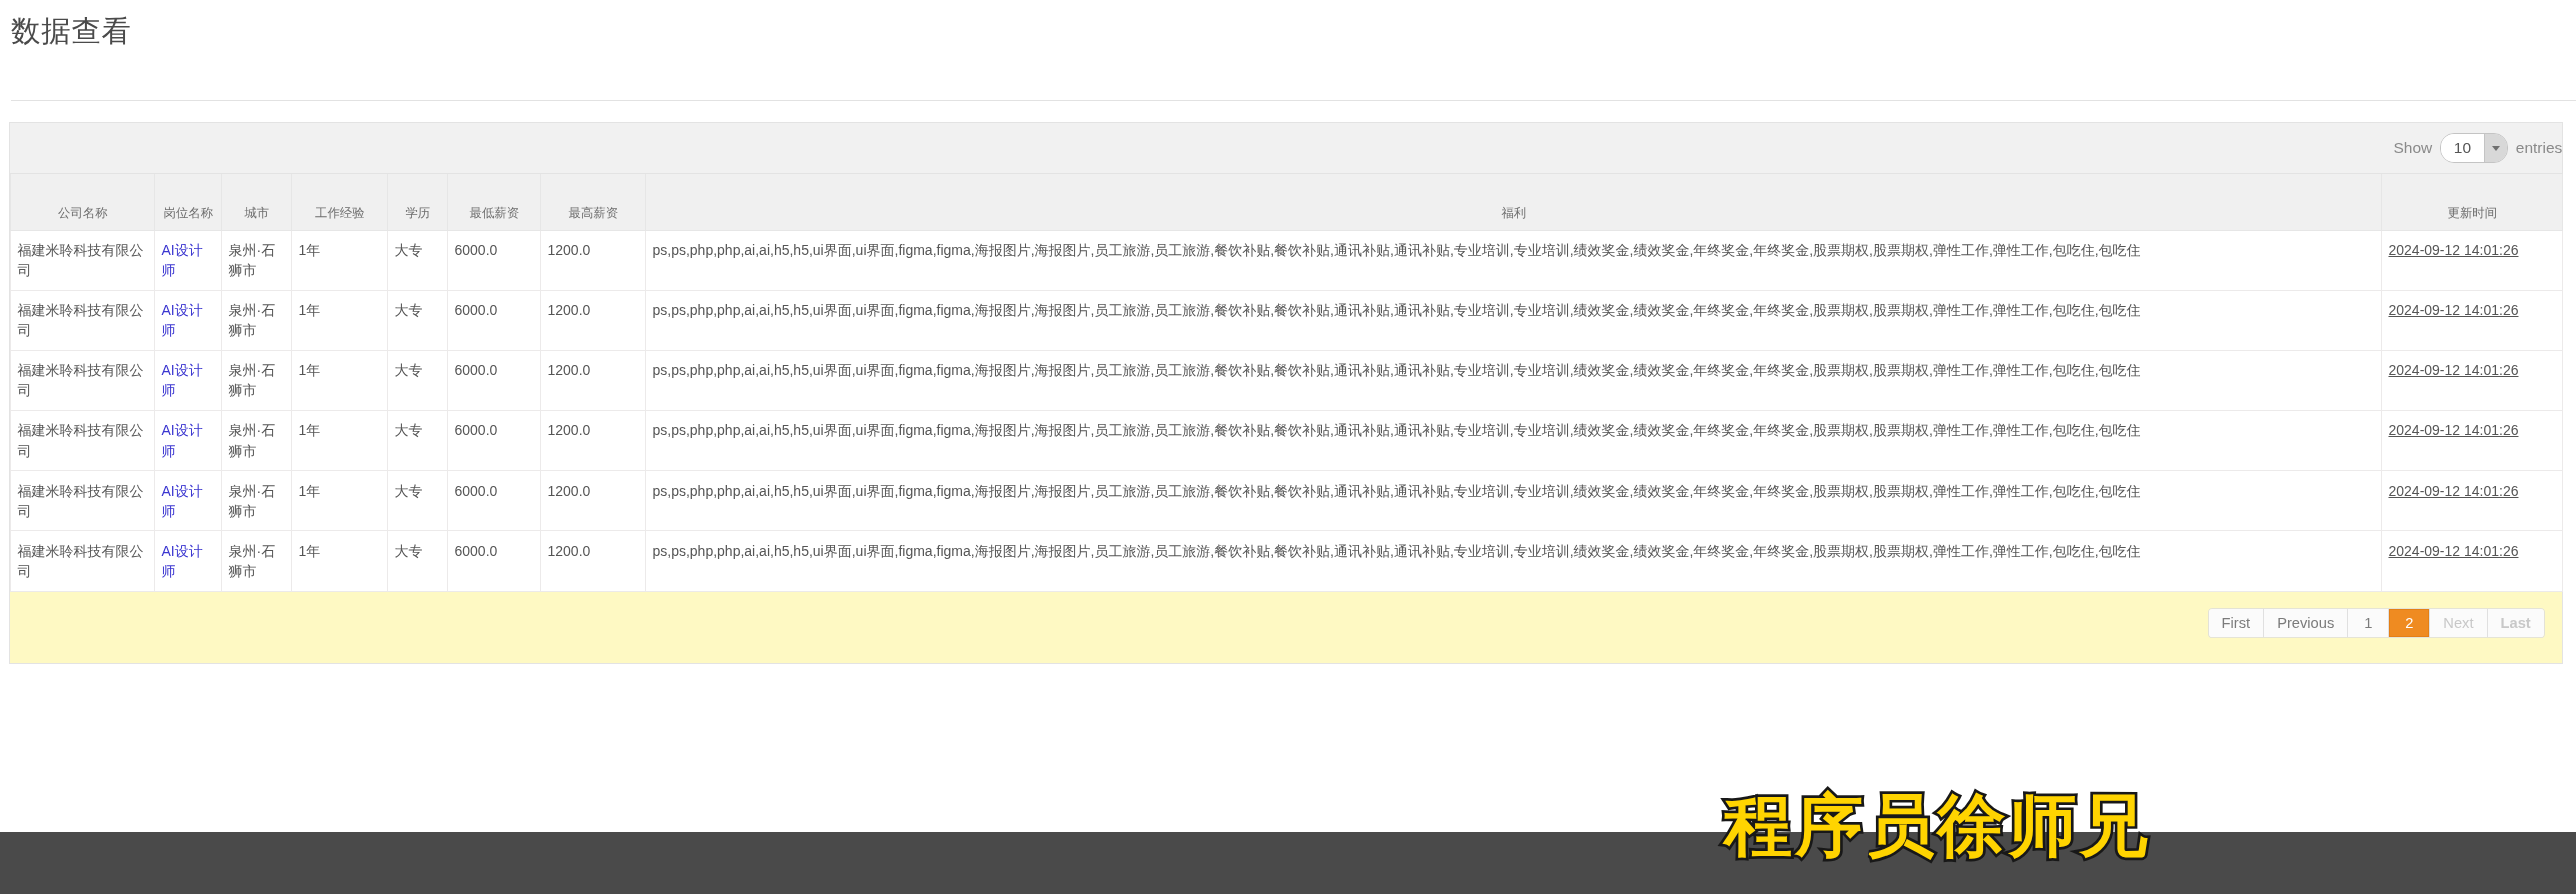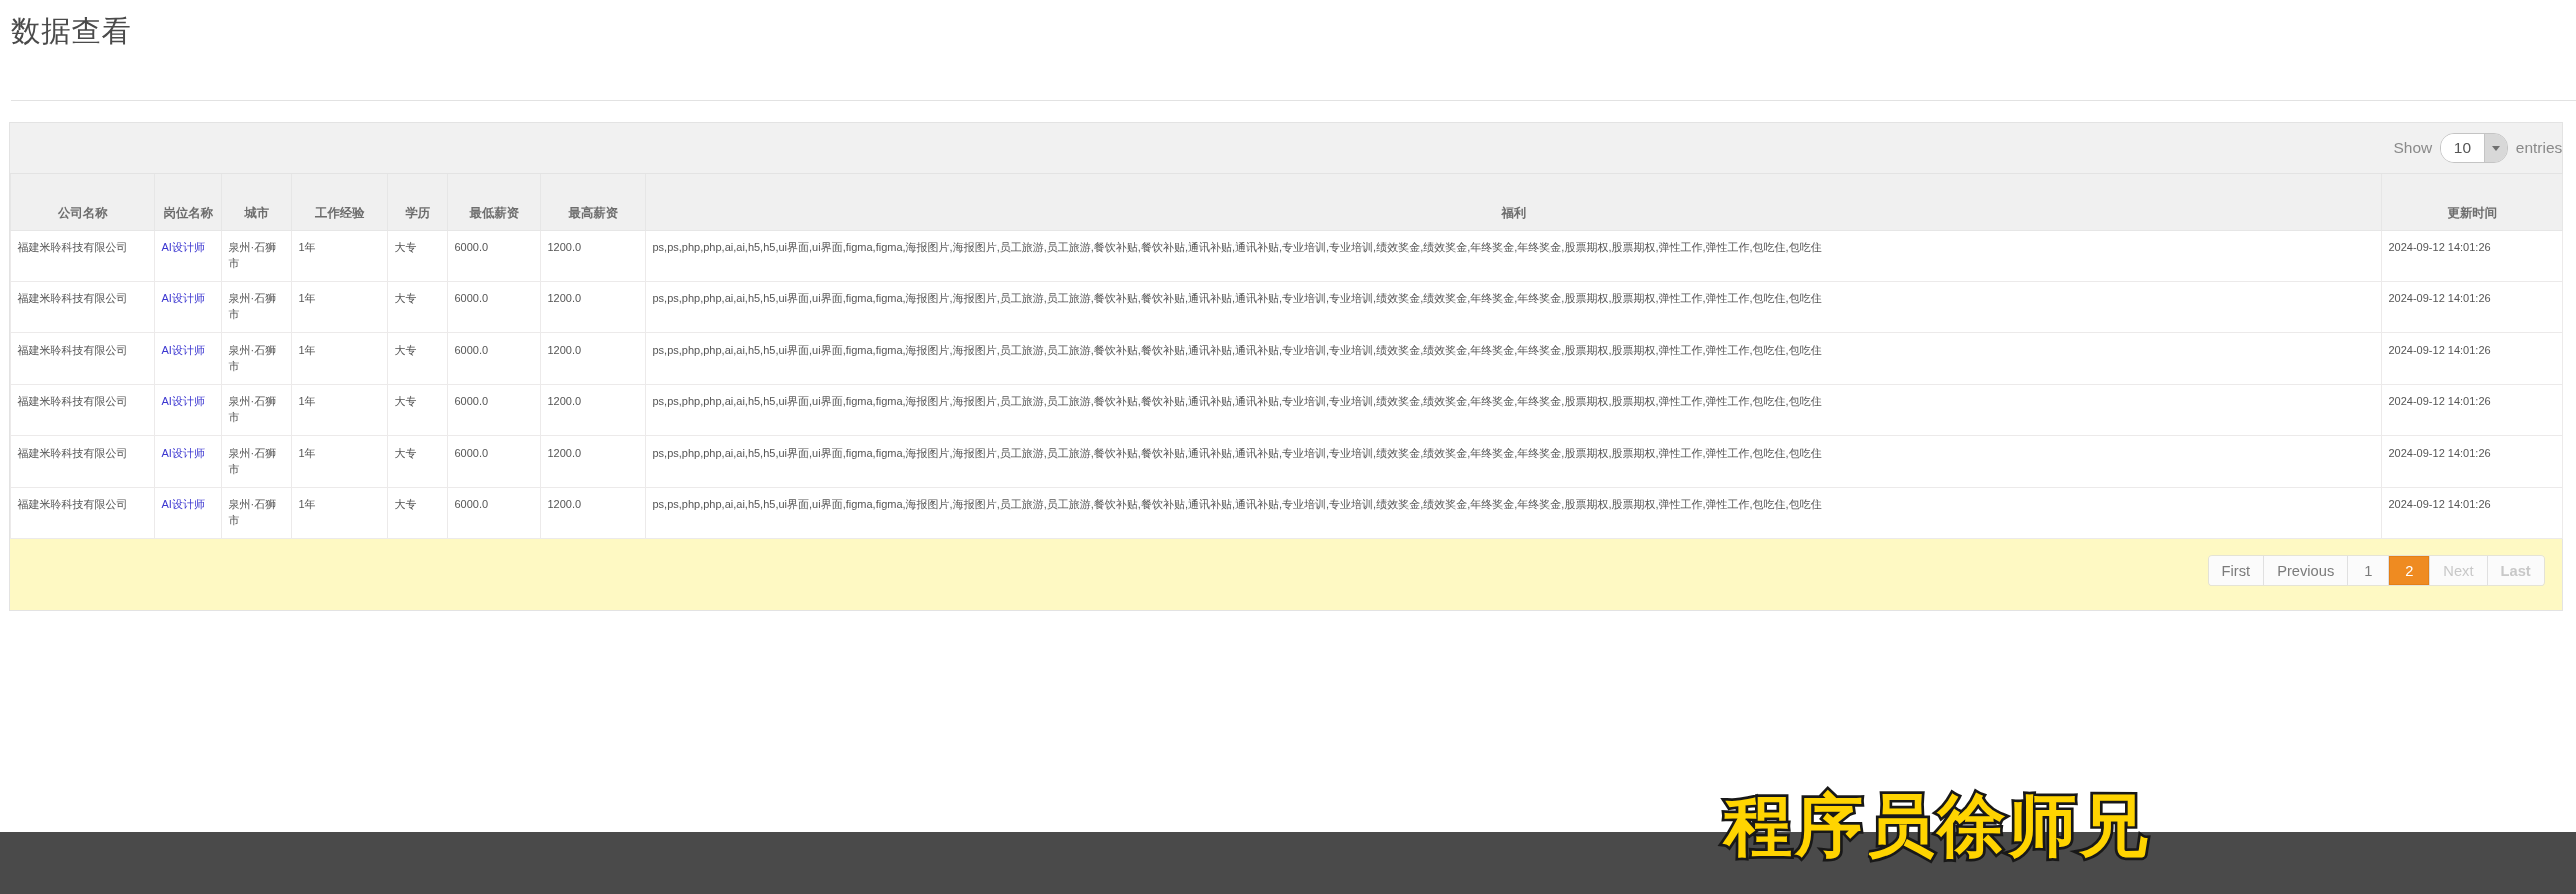--- a/index.html
+++ b/index.html
@@ -131,49 +131,49 @@
   table.grid {
     width: 100%;
     border-collapse: collapse;
     background: #fff;
     table-layout: fixed;
   }
   table.grid th {
     background: #f0f0f0;
     color: #6d6d6d;
     font-size: 12.4px;
-    font-weight: 700;
+    font-weight: 400;
     border: 0.8px solid #e6e6e6;
     border-top: none;
     padding: 7.7px 4.6px;
     vertical-align: bottom;
     text-align: center;
     line-height: 1.35;
     height: 56px;
     box-sizing: border-box;
   }
   table.grid td {
     border: 0.8px solid #eceaea;
-    font-size: 11px;
+    font-size: 14px;
     color: #555;
     padding: 9.3px 6.2px;
     vertical-align: top;
     line-height: 1.45;
     background: #fff;
   }
   td.c-company { text-align: left; }
   td.c-job     { text-align: left; }
   td.c-job a   { color: #3b36d0; text-decoration: none; }
   td.c-city    { text-align: left; }
   td.c-exp     { text-align: left; }
   td.c-edu     { text-align: left; }
   td.c-min     { text-align: left; }
   td.c-max     { text-align: left; }
   td.c-welfare { text-align: left; word-break: break-all; padding-left: 9.3px; }
-  td.c-time    { text-align: left; padding-left: 11px; }
+  td.c-time    { text-align: left; padding-left: 11px; text-decoration: underline; }
 
   col.w-company { width: 144px; }
   col.w-job     { width: 67px; }
   col.w-city    { width: 70px; }
   col.w-exp     { width: 96px; }
   col.w-edu     { width: 60px; }
   col.w-min     { width: 93px; }
   col.w-max     { width: 105px; }
   col.w-welfare { width: 1736px; }
   col.w-time    { width: 181px; }

